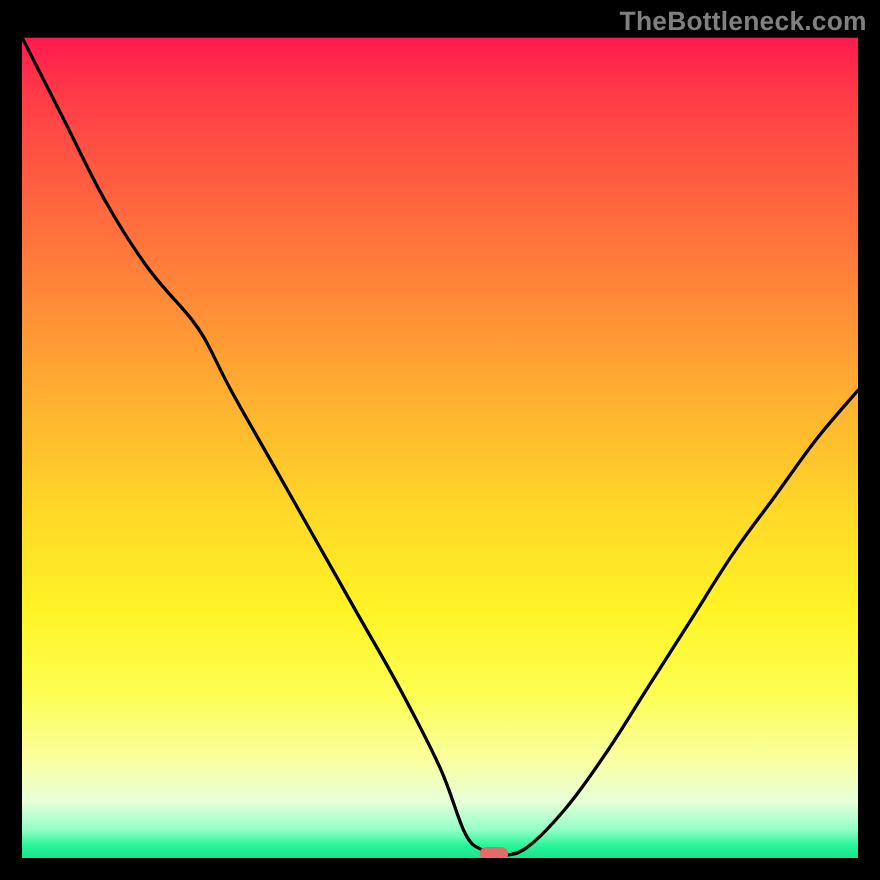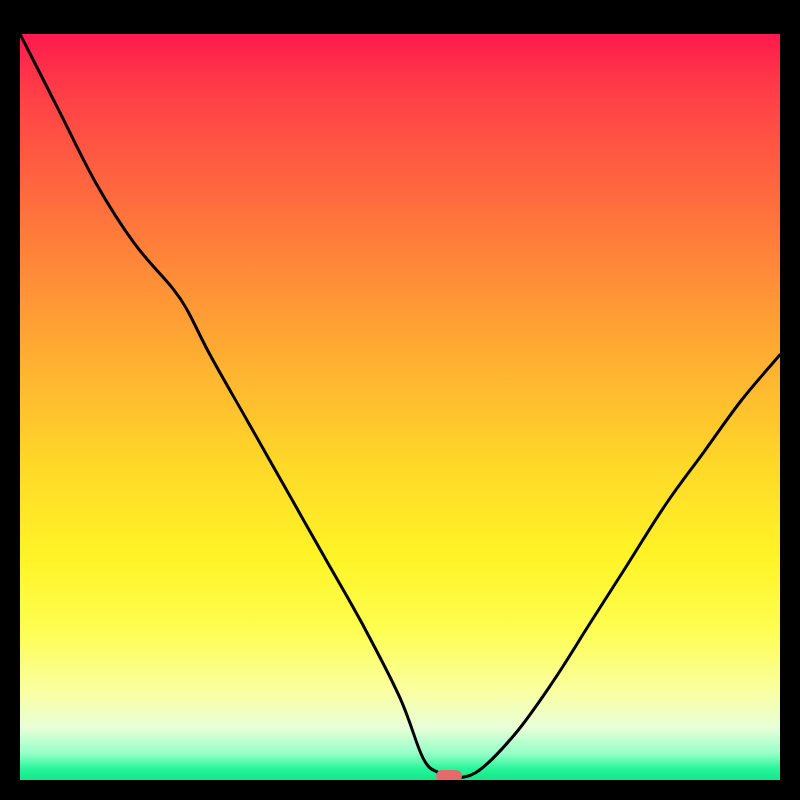--- a/index.html
+++ b/index.html
@@ -67,20 +67,21 @@
   svg.curve {
     position: absolute;
     inset: 0;
     z-index: 2;
   }
 </style>
 </head>
 <body>
 
 <div class="frame">
+  <div class="watermark">TheBottleneck.com</div>
 
   <div class="plot">
     <div class="gradient"></div>
     <svg class="curve" viewBox="0 0 760 746" preserveAspectRatio="none">
       <path id="curve-path" fill="none" stroke="#000" stroke-width="3" stroke-linecap="round" d="M 0.0 0.0 C 6.8 13.4, 24.3 47.7, 38.0 74.6 C 51.7 101.5, 62.3 125.0, 76.0 149.2 C 89.7 173.4, 100.3 190.1, 114.0 208.9 C 127.7 227.7, 142.4 241.6, 152.0 253.6 C 161.6 265.7, 160.4 263.9, 167.2 276.0 C 174.0 288.1, 179.1 300.6, 190.0 320.8 C 200.9 340.9, 214.3 363.7, 228.0 387.9 C 241.7 412.1, 252.3 430.9, 266.0 455.1 C 279.7 479.2, 290.3 498.0, 304.0 522.2 C 317.7 546.4, 328.3 563.8, 342.0 589.3 C 355.7 614.9, 369.1 639.8, 380.0 663.9 C 390.9 688.1, 396.0 710.2, 402.8 723.6 C 409.6 737.0, 413.2 735.2, 418.0 738.5 C 422.8 741.9, 422.6 742.3, 429.4 742.3 C 436.2 742.3, 444.4 745.9, 456.0 738.5 C 467.6 731.2, 480.3 717.4, 494.0 701.2 C 507.7 685.1, 518.3 669.2, 532.0 649.0 C 545.7 628.9, 556.3 610.8, 570.0 589.3 C 583.7 567.9, 594.3 551.1, 608.0 529.7 C 621.7 508.2, 632.3 490.1, 646.0 470.0 C 659.7 449.8, 670.3 436.6, 684.0 417.8 C 697.7 399.0, 708.3 383.0, 722.0 365.5 C 735.7 348.1, 753.2 328.8, 760.0 320.8"></path>
     </svg>
     <div id="marker" class="marker" style="left: 429.4px; top: 742.27px;"></div>
   </div>
 </div>
 

